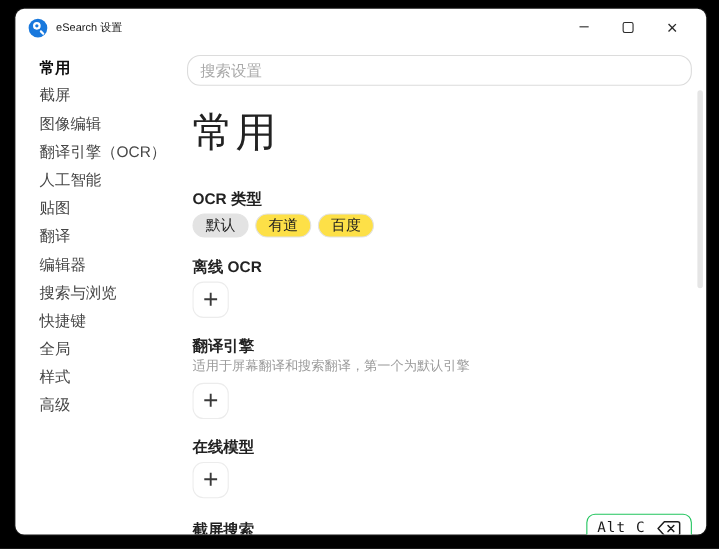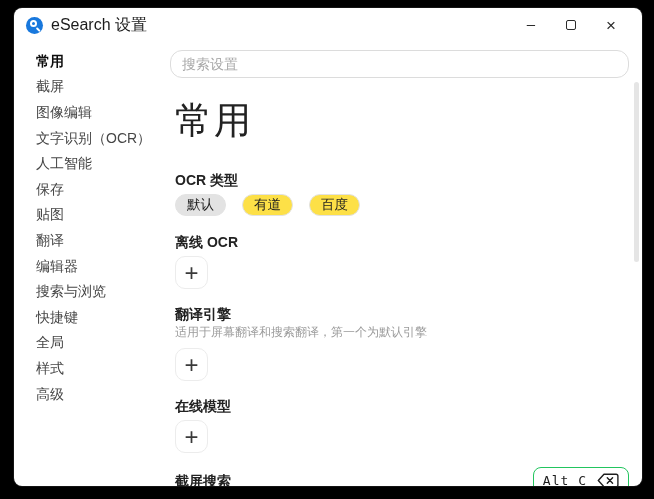--- a/index.html
+++ b/index.html
@@ -43,21 +43,21 @@
   .app-icon .handle {
     position: absolute;
     left: 10.5px; top: 10px;
     width: 2.4px; height: 4.5px;
     background: #fff;
     border-radius: 1.2px;
     transform: rotate(-45deg);
   }
   .window-title {
     margin-left: 8px;
-    font-size: 16px;
+    font-size: 10px;
     color: #1b1b1b;
   }
   .win-controls {
     margin-left: auto;
     display: flex;
     align-items: center;
   }
   .win-btn {
     width: 30px; height: 26px;
     display: flex;
@@ -135,21 +135,21 @@
     color: #9b9b9b;
     line-height: 15px;
     margin-top: 1px;
   }
   .mt-26 { margin-top: 26px; }
   .mt-16 { margin-top: 16px; }
   .mt-15 { margin-top: 15px; }
   .mt-14 { margin-top: 14px; }
   .pill-row {
     display: flex;
-    gap: 16px;
+    gap: 6px;
     margin-top: 4px;
   }
   .pill {
     height: 22px;
     padding: 0 11px;
     border-radius: 12px;
     font-size: 13.5px;
     color: #1e1e1e;
     background: #fde047;
     border: 1.5px solid #e2e2e2;
@@ -233,23 +233,22 @@
         <span class="close-glyph">×</span>
       </div>
     </div>
   </div>
 
   <div class="win-body">
     <div class="sidebar">
       <div class="side-item active">常用</div>
       <div class="side-item">截屏</div>
       <div class="side-item">图像编辑</div>
-      <div class="side-item">文字识别（OCR）</div>
+      <div class="side-item">翻译引擎（OCR）</div>
       <div class="side-item">人工智能</div>
-      <div class="side-item">保存</div>
       <div class="side-item">贴图</div>
       <div class="side-item">翻译</div>
       <div class="side-item">编辑器</div>
       <div class="side-item">搜索与浏览</div>
       <div class="side-item">快捷键</div>
       <div class="side-item">全局</div>
       <div class="side-item">样式</div>
       <div class="side-item">高级</div>
     </div>
 

